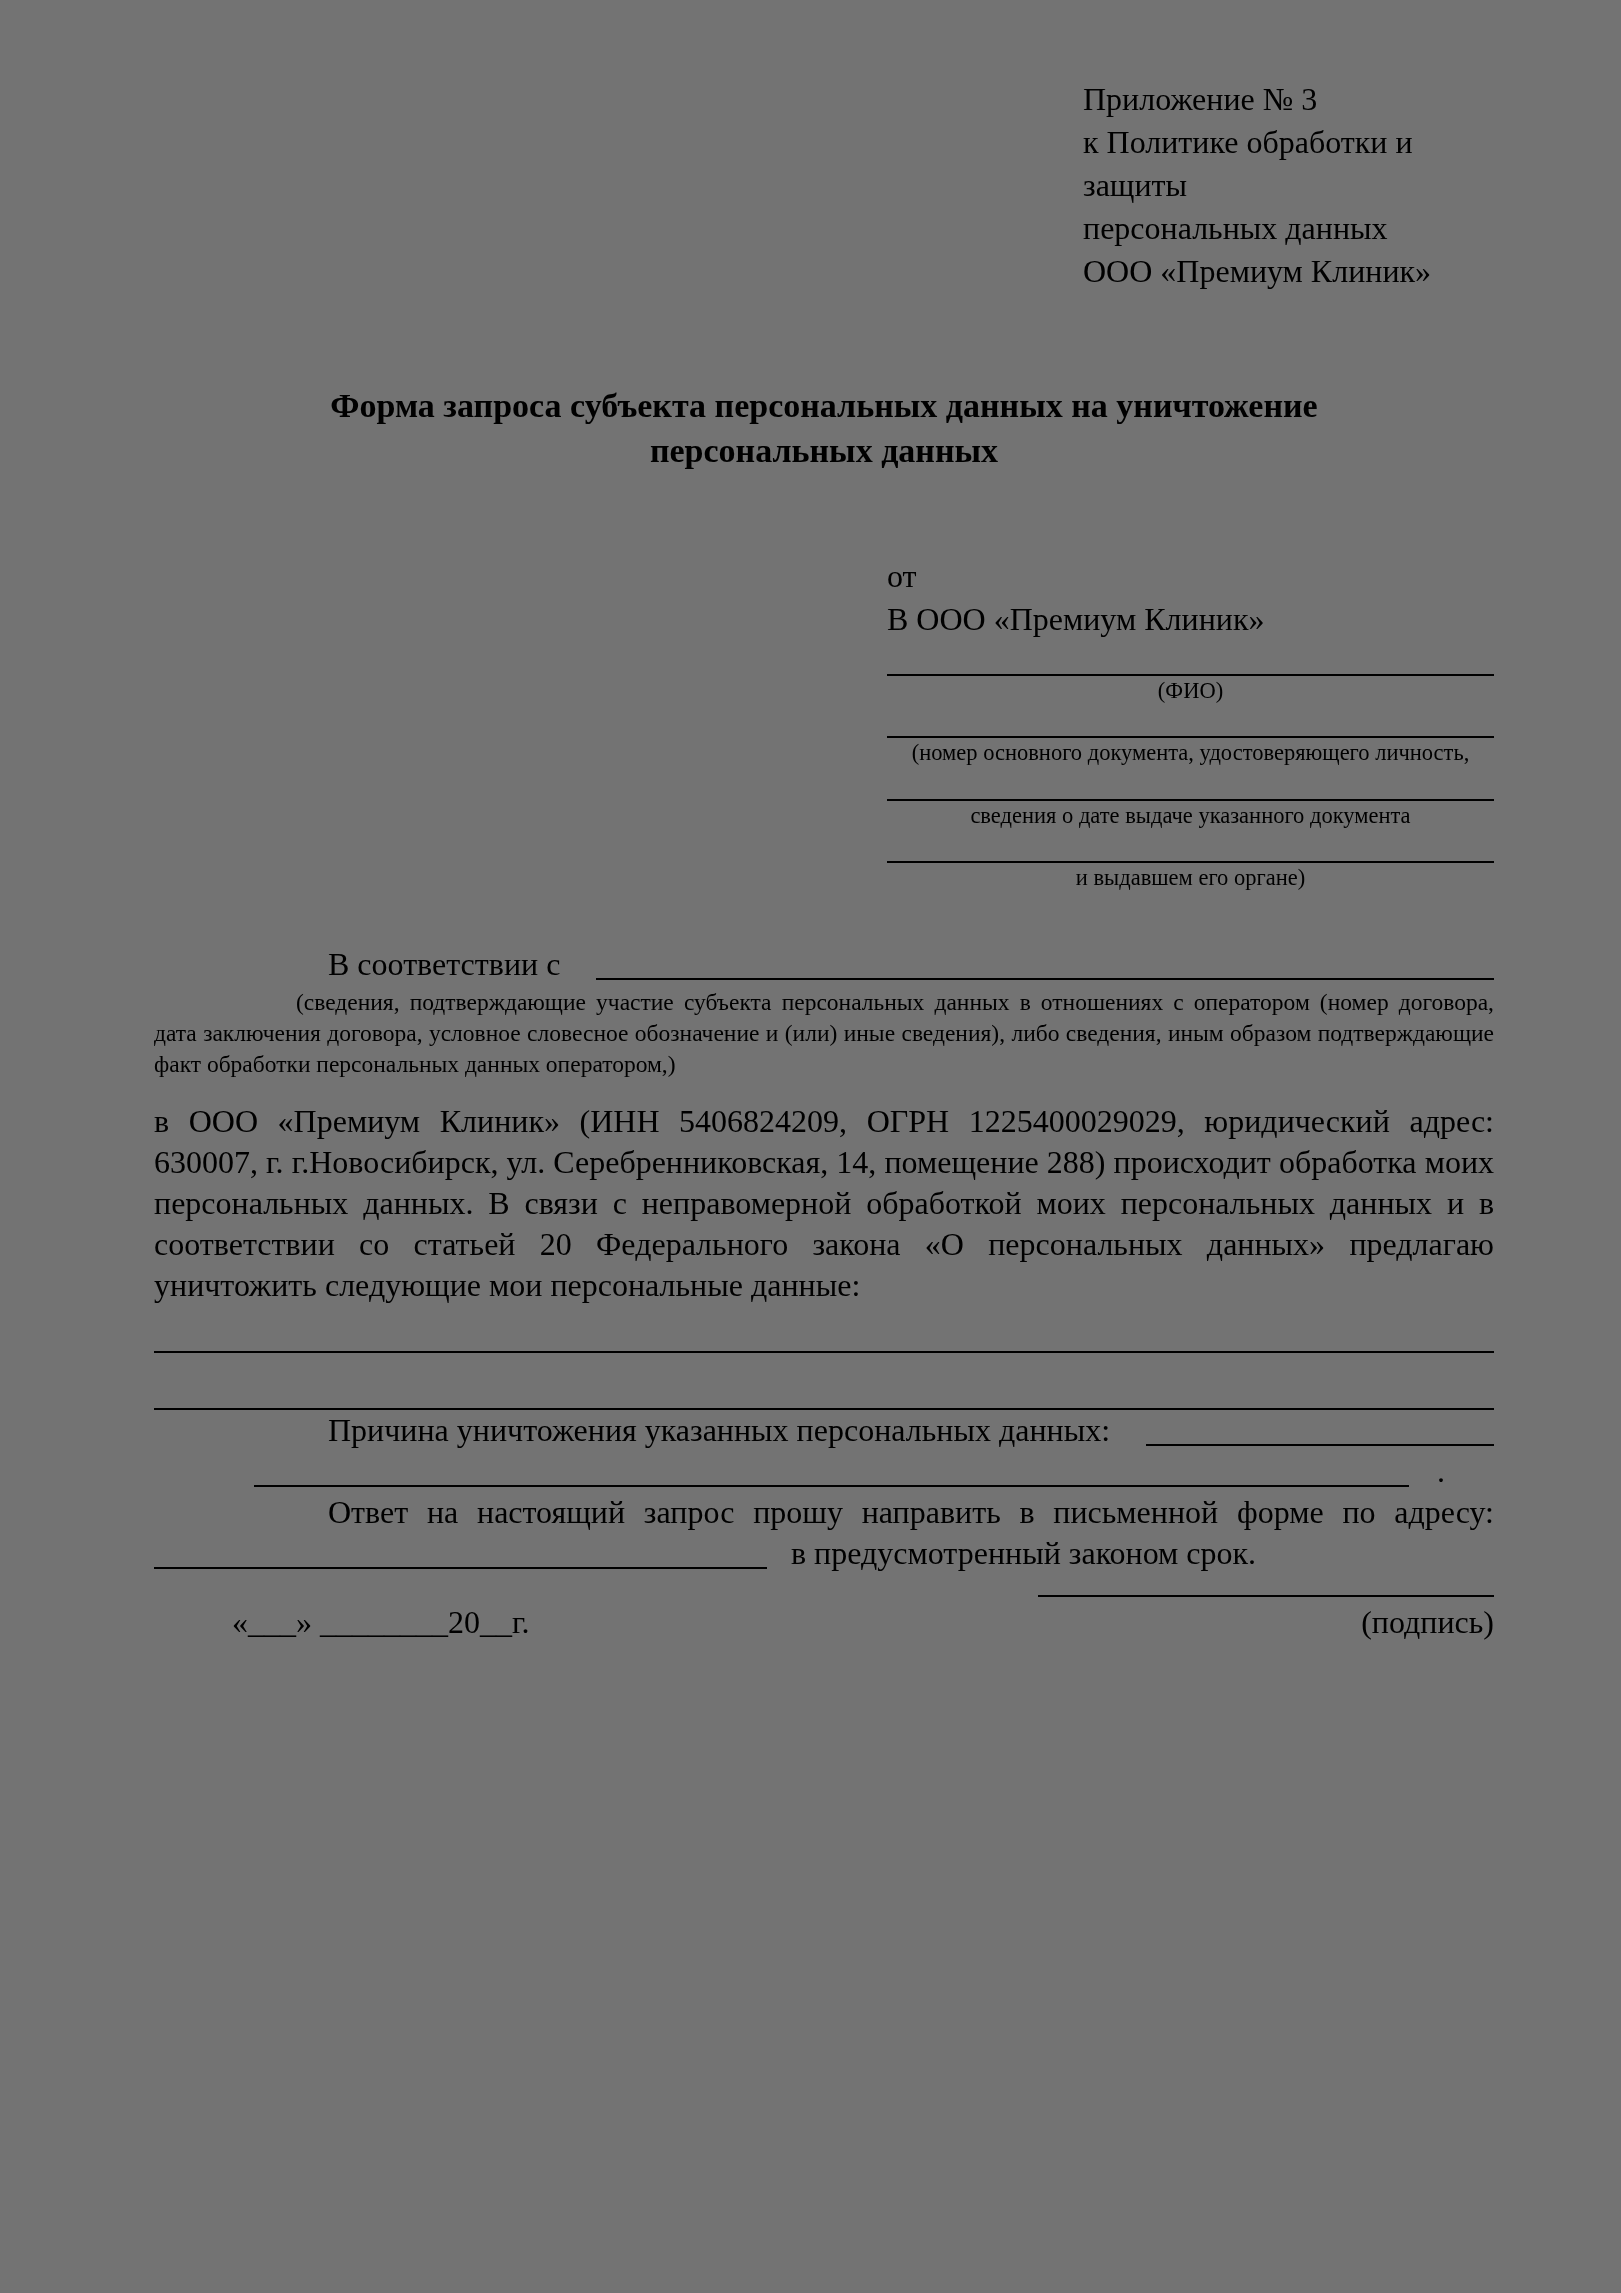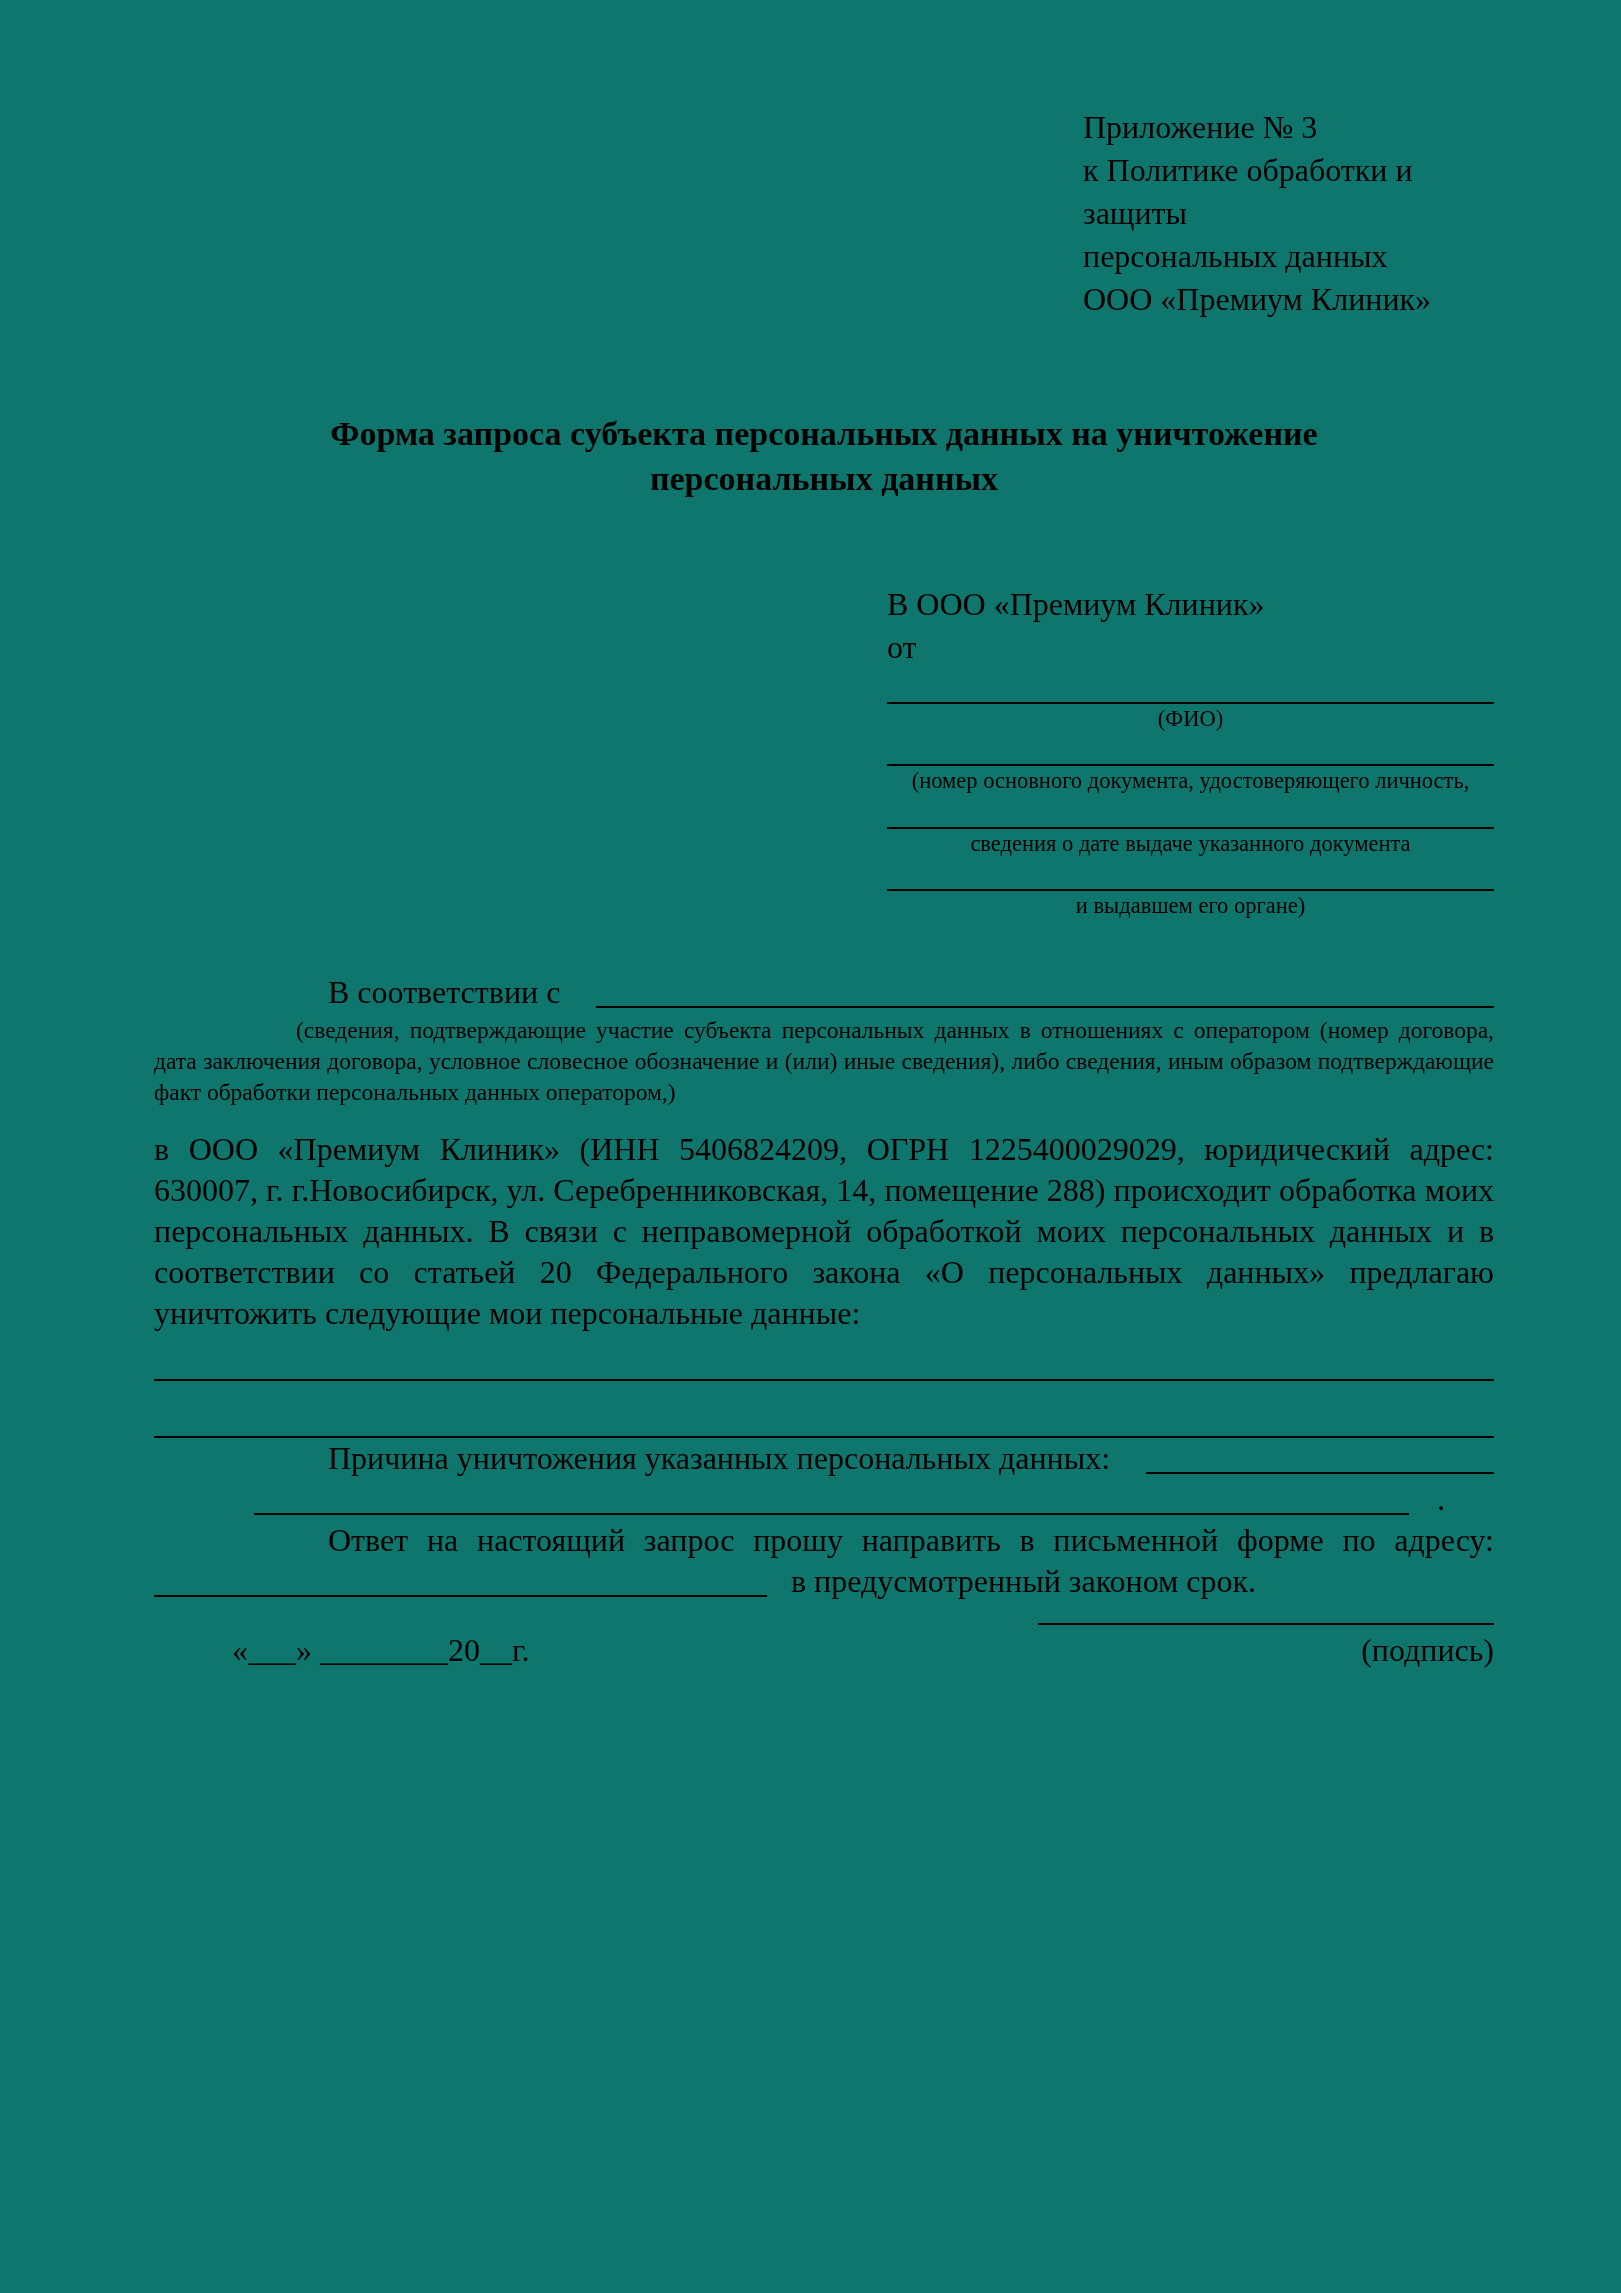--- a/index.html
+++ b/index.html
@@ -1,25 +1,25 @@
 <!DOCTYPE html>
 <html><head>
 <meta charset="utf-8">
 <style>
   html, body { margin: 0; padding: 0; background: #ffffff; }
   .page {
     position: relative;
     width: 1621px;
     height: 2294px;
     margin: 0 auto;
-    background: #0f766e;
+    background: #737373;
     color: #000000;
     font-family: "Liberation Serif", "DejaVu Serif", serif;
     box-sizing: border-box;
-    padding: 106px 127px 0 154px;
+    padding: 78px 127px 0 154px;
     overflow: hidden;
   }
 
   
   .appendix { margin-left: 929px; font-size: 32px; line-height: 43px; }
 
   
   .doc-title {
     margin-top: 90px;
     text-align: center;
@@ -85,22 +85,22 @@
     <div>персональных данных</div>
     <div>ООО «Премиум Клиник»</div>
   </div>
 
   <div class="doc-title">
     <div>Форма запроса субъекта персональных данных на уничтожение</div>
     <div>персональных данных</div>
   </div>
 
   <div class="recipient">
+    <div>от</div>
     <div>В ООО «Премиум Клиник»</div>
-    <div>от</div>
 
     <div class="field-line"></div>
     <div class="field-caption">(ФИО)</div>
 
     <div class="field-line"></div>
     <div class="field-caption">(номер основного документа, удостоверяющего личность,</div>
 
     <div class="field-line"></div>
     <div class="field-caption">сведения о дате выдаче указанного документа</div>
 

